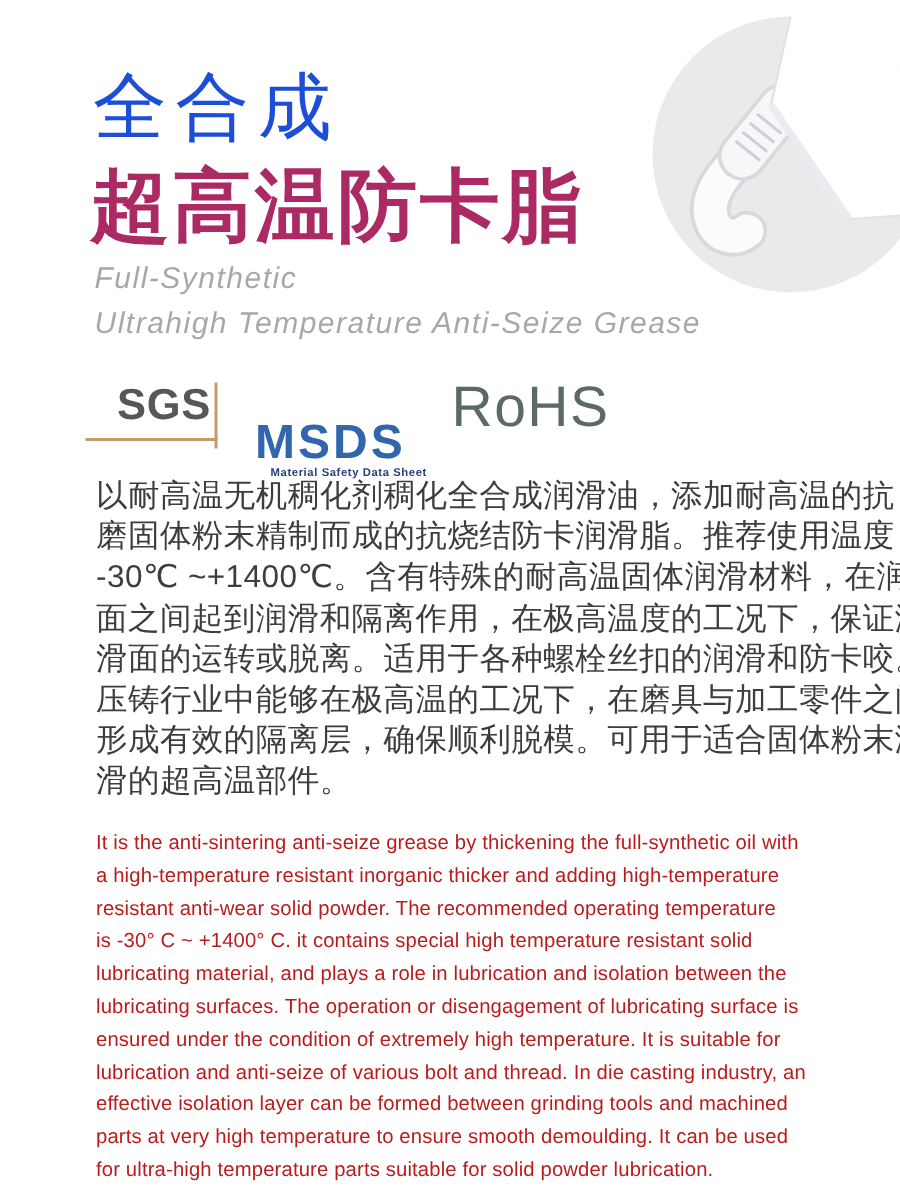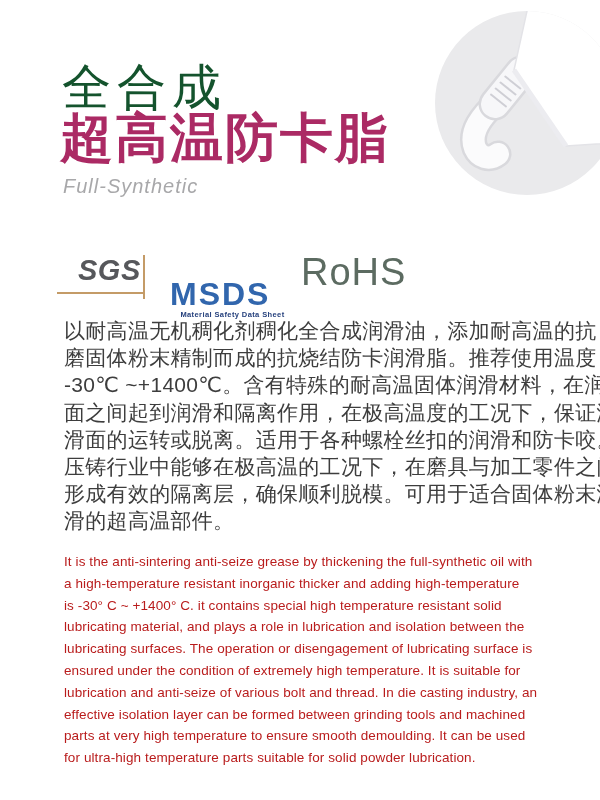--- a/index.html
+++ b/index.html
@@ -7,37 +7,37 @@
     position:relative;
     width:600px;height:800px;
     background:#ffffff;
     overflow:hidden;
     font-family:"Liberation Sans","DejaVu Sans",sans-serif;
   }
   
   .hero{position:absolute;left:413px;top:0;width:210px;height:215px;}
   
   .title-cn{
-    position:absolute;left:62px;top:58px;
+    position:absolute;left:62px;top:43px;
     font-size:49px;line-height:58px;font-weight:500;
-    color:#14532d;letter-spacing:6px;white-space:nowrap;
+    color:#1d4ed8;letter-spacing:6px;white-space:nowrap;
   }
   .title-highlight{
     position:absolute;left:60px;top:108px;
     font-size:53px;line-height:60px;font-weight:700;
     color:#ab2a64;letter-spacing:2px;white-space:nowrap;text-align:right;
   }
   .subtitle{
     position:absolute;left:63px;top:171px;
     font-size:20px;line-height:30px;
     font-style:italic;color:#a8a8aa;letter-spacing:1px;white-space:nowrap;
   }
   
   .logos{position:absolute;left:57px;top:250px;width:340px;height:52px;}
-  .sgs{position:absolute;left:0;top:4px;width:90px;height:44px;font-style:italic;}
+  .sgs{position:absolute;left:0;top:4px;width:90px;height:44px;}
   .sgs-text{
     position:absolute;left:21px;top:0;
     font-size:29px;font-weight:700;color:#56575b;letter-spacing:0.5px;
   }
   .sgs-underline{position:absolute;left:0;top:38px;width:88px;height:2px;background:#c49b67;}
   .sgs-vline{position:absolute;left:86px;top:1px;width:2px;height:44px;background:#c49b67;}
   .msds{position:absolute;left:113px;top:1px;width:125px;}
   .msds-text{
     font-size:32px;line-height:31px;font-weight:800;
     color:#3166ad;letter-spacing:2px;margin-top:28px;
@@ -90,20 +90,21 @@
 
       <path d="M 116 2 L 212 -10 L 212 142 L 153 146 L 101 70 Z" fill="#ffffff" stroke="#e3e3e7" stroke-width="1.5"></path>
       <path d="M 101 70 L 153 146" stroke="#ececf0" stroke-width="5" fill="none"></path>
     </g>
   </svg>
 
   <div class="title-cn">全合成</div>
   <div class="title-highlight">超高温防卡脂</div>
   <div class="subtitle">
     <div>Full-Synthetic</div>
+    <div>Ultrahigh Temperature Anti-Seize Grease</div>
   </div>
 
   <div class="logos">
     <div class="sgs">
       <span class="sgs-text">SGS</span>
       <span class="sgs-underline"></span>
       <span class="sgs-vline"></span>
     </div>
     <div class="msds">
       <div class="msds-text">MSDS</div>
@@ -121,20 +122,21 @@
       <div class="tline">面之间起到润滑和隔离作用，在极高温度的工况下，保证润</div>
       <div class="tline">滑面的运转或脱离。适用于各种螺栓丝扣的润滑和防卡咬。</div>
       <div class="tline">压铸行业中能够在极高温的工况下，在磨具与加工零件之间</div>
       <div class="tline">形成有效的隔离层，确保顺利脱模。可用于适合固体粉末润</div>
       <div class="tline">滑的超高温部件。</div>
     </div>
 
   <div class="en-text">
       <div class="tline">It is the anti-sintering anti-seize grease by thickening the full-synthetic oil with</div>
       <div class="tline">a high-temperature resistant inorganic thicker and adding high-temperature</div>
+      <div class="tline">resistant anti-wear solid powder. The recommended operating temperature</div>
       <div class="tline">is -30° C ~ +1400° C. it contains special high temperature resistant solid</div>
       <div class="tline">lubricating material, and plays a role in lubrication and isolation between the</div>
       <div class="tline">lubricating surfaces. The operation or disengagement of lubricating surface is</div>
       <div class="tline">ensured under the condition of extremely high temperature. It is suitable for</div>
       <div class="tline">lubrication and anti-seize of various bolt and thread. In die casting industry, an</div>
       <div class="tline">effective isolation layer can be formed between grinding tools and machined</div>
       <div class="tline">parts at very high temperature to ensure smooth demoulding. It can be used</div>
       <div class="tline">for ultra-high temperature parts suitable for solid powder lubrication.</div>
     </div>
 

